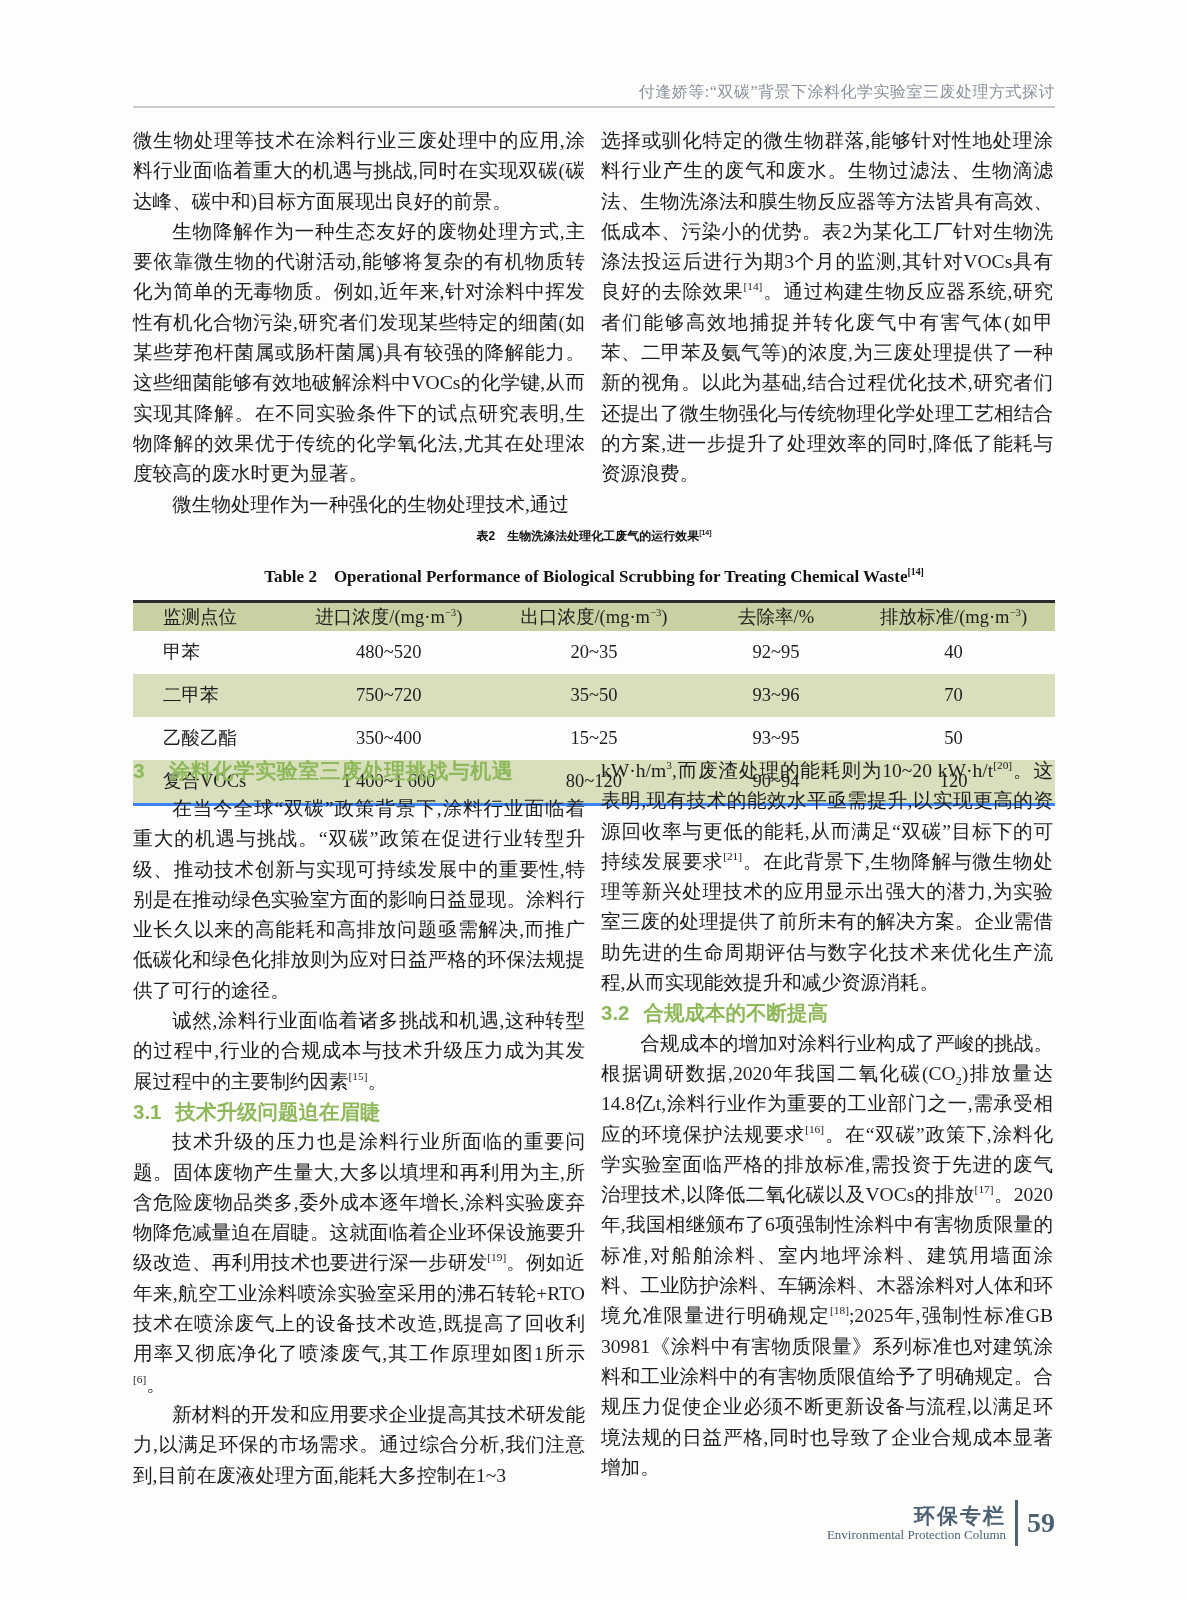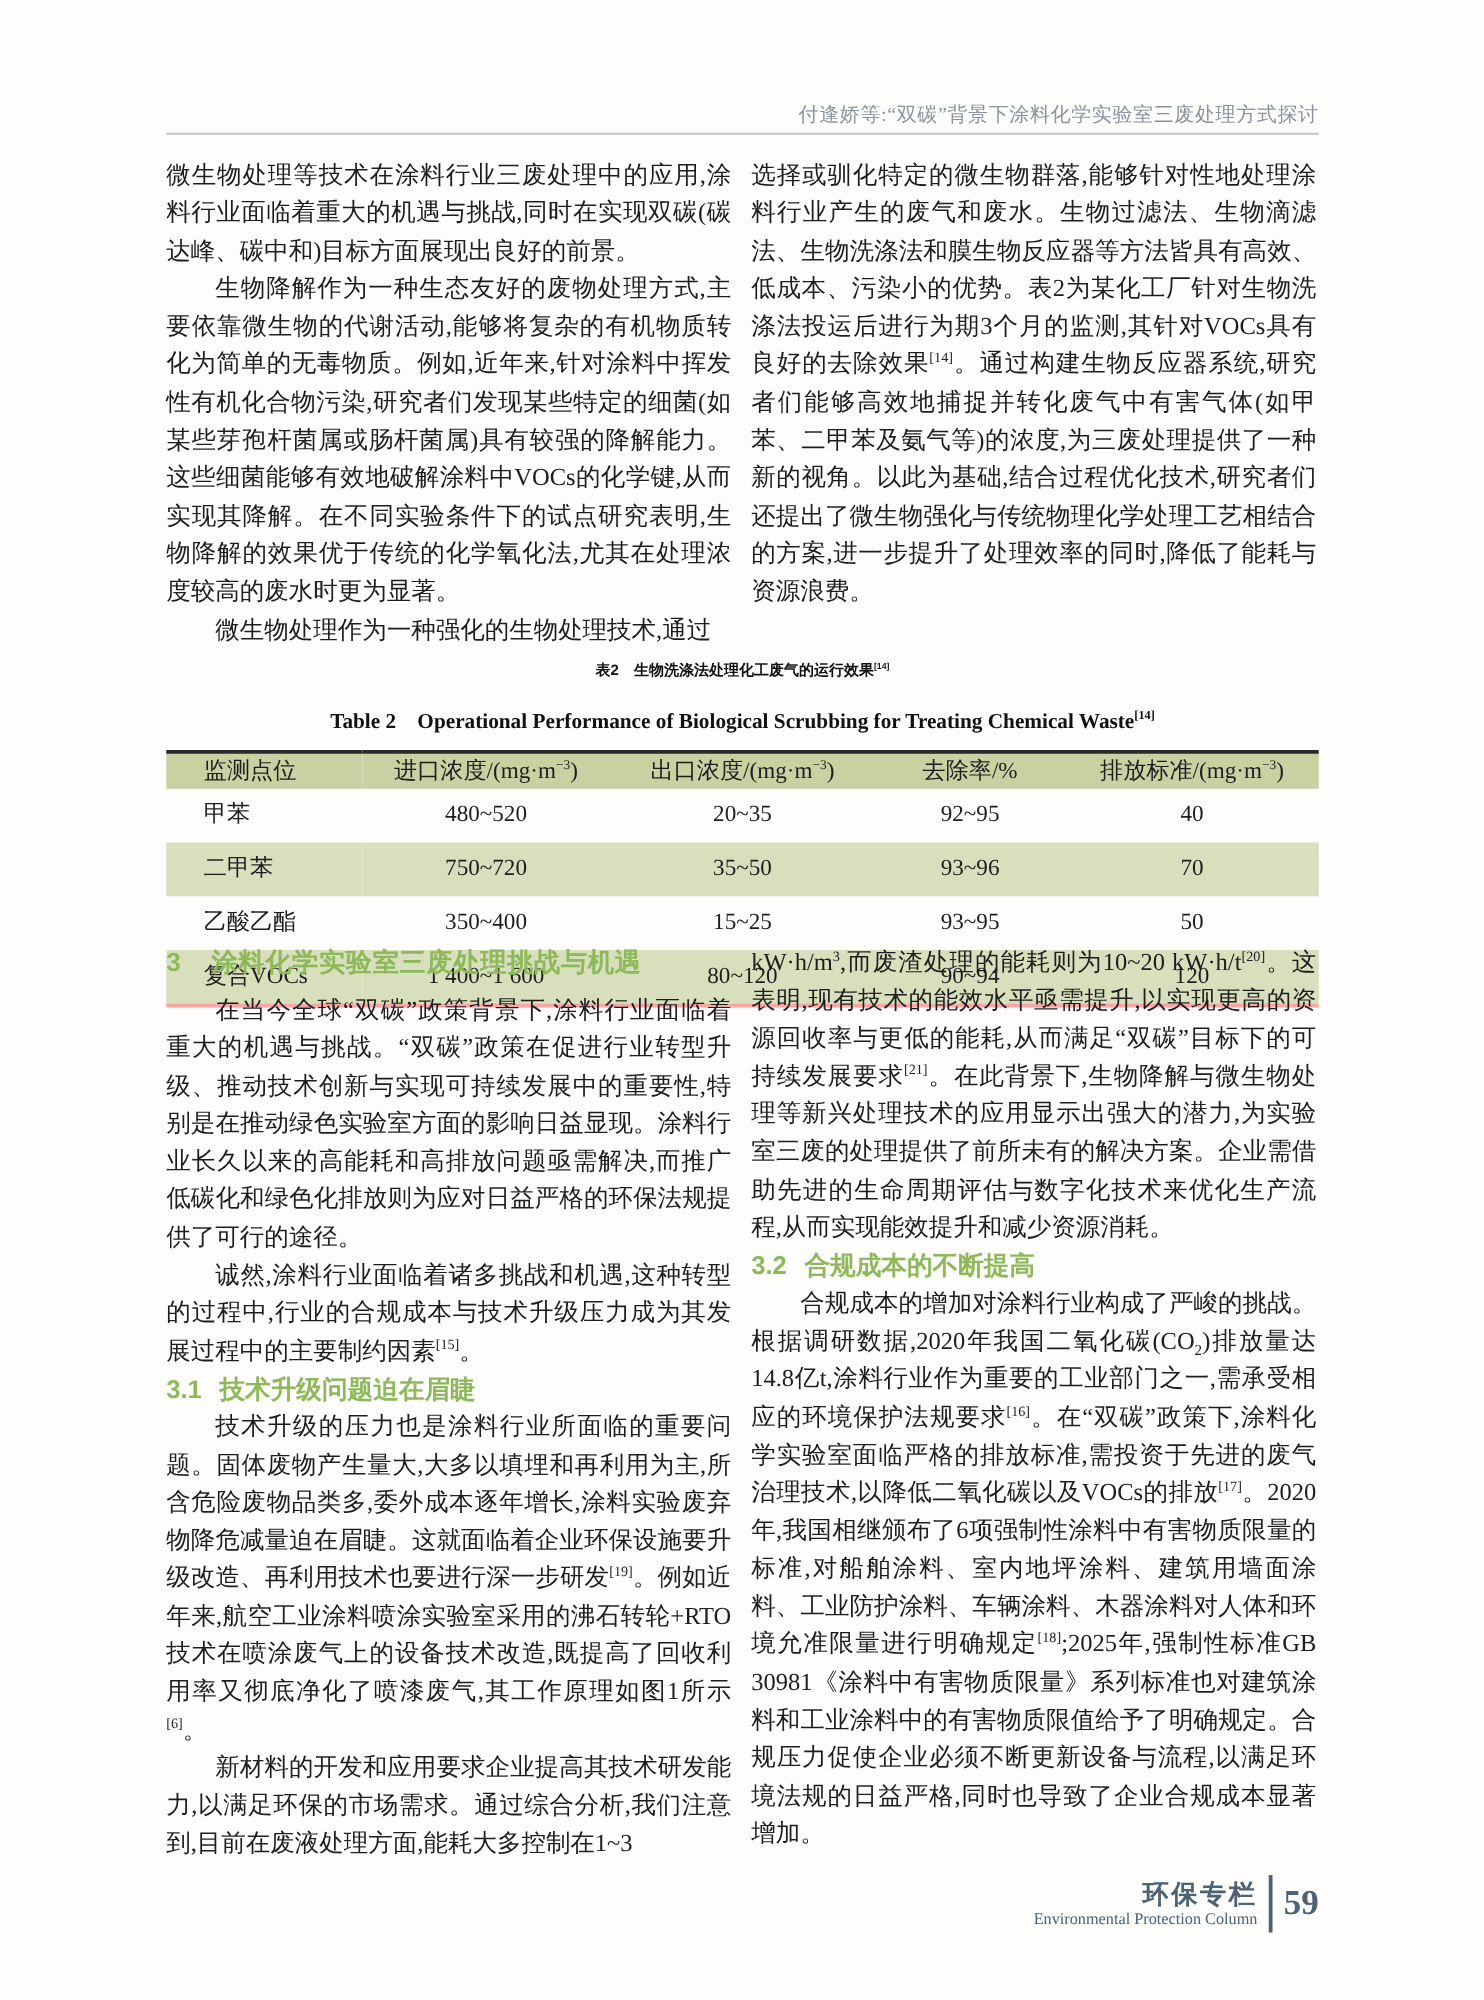--- a/index.html
+++ b/index.html
@@ -30,21 +30,21 @@
   .tbl-title-cn{
     text-align:center;font-family:"Liberation Sans","DejaVu Sans",sans-serif;
     font-weight:bold;font-size:12px;line-height:24px;color:#111;
   }
   .tbl-title-en{
     text-align:center;font-weight:bold;font-size:17px;line-height:22px;margin-top:18px;color:#111;
   }
   table.data{
     width:100%;border-collapse:collapse;margin-top:12px;
     font-size:18.5px;color:#1d1d1d;
-    border-top:3px solid #2b2b2b;border-bottom:3px solid #fca5a5;
+    border-top:3px solid #2b2b2b;border-bottom:3px solid #3b82f6;
   }
   table.data th{
     background:#c7d1a2;font-weight:normal;padding:2px 0;line-height:24px;text-align:center;
   }
   table.data td{padding:10px 0;line-height:23px;text-align:center;}
   table.data th.c0,table.data td.c0{text-align:left;padding-left:30px;}
   table.data tbody tr:nth-child(even){background:#d7dfbc;}
   
   .sec-heading{
     position:absolute;left:133px;top:756px;

